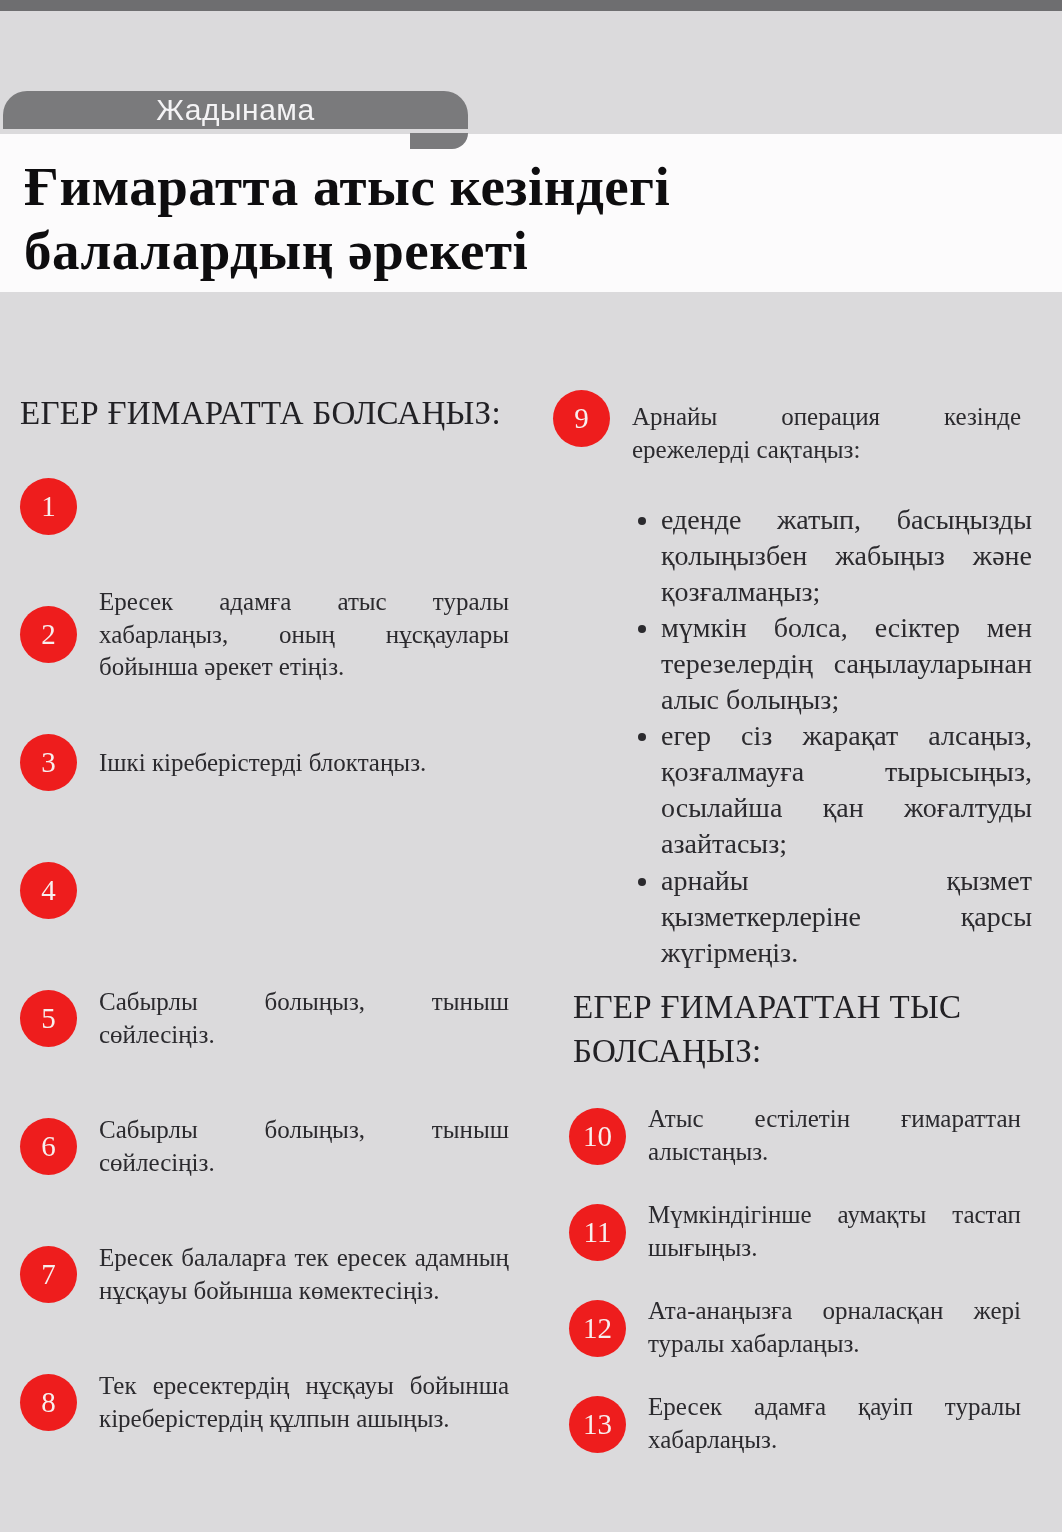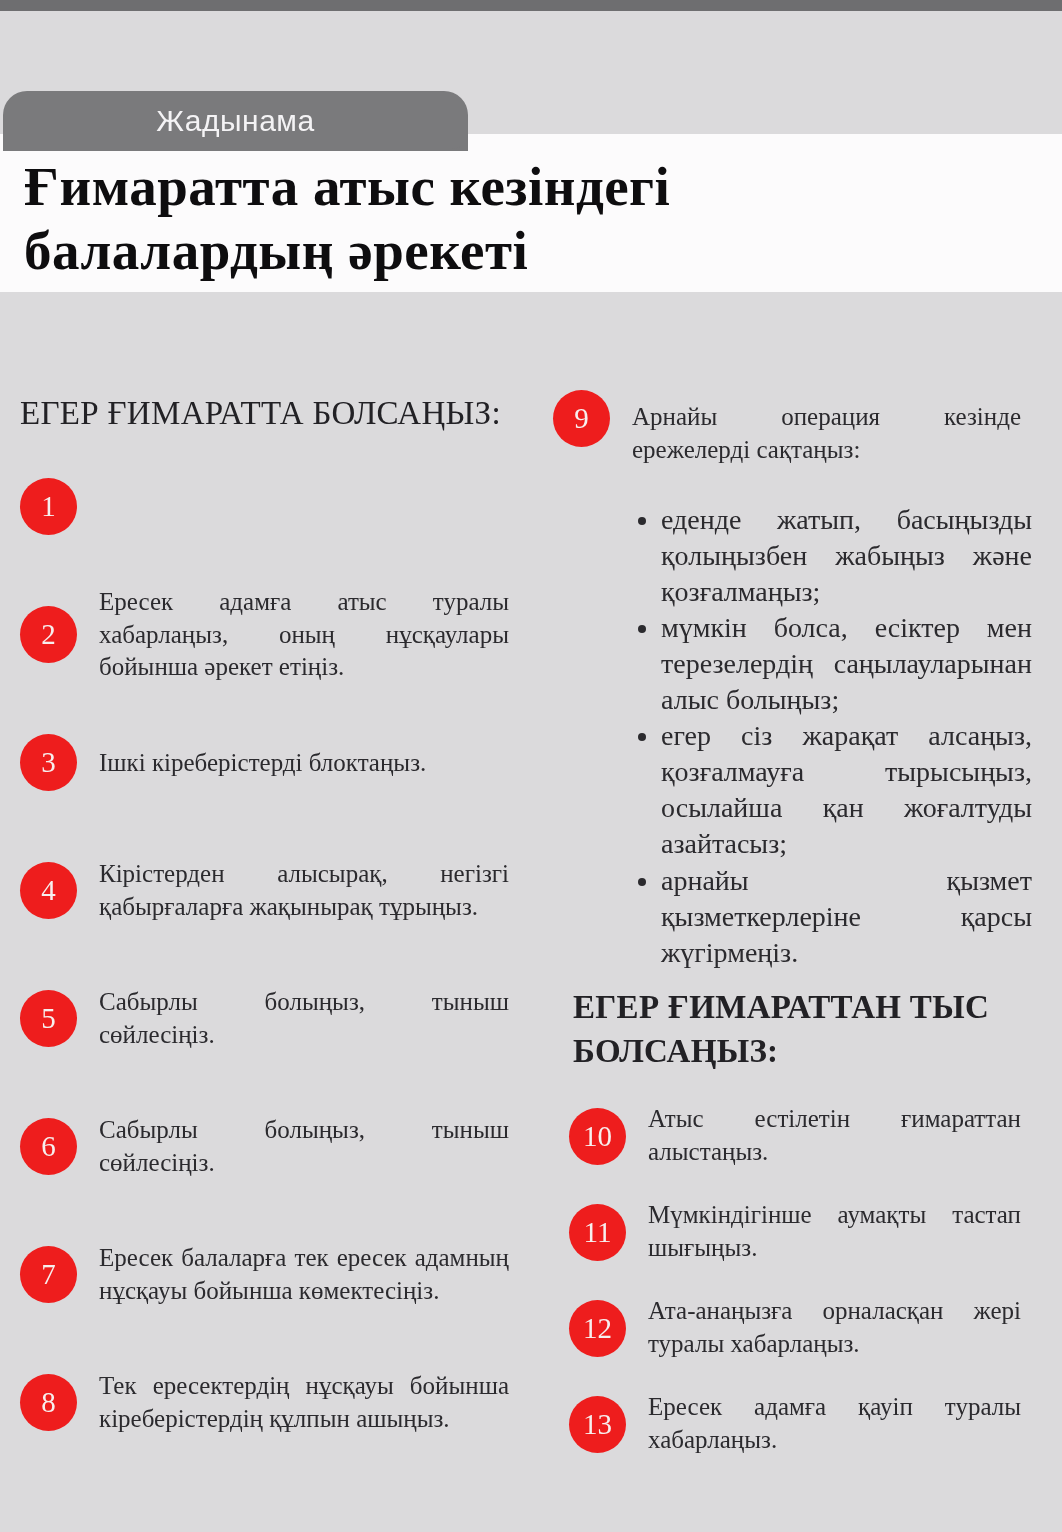--- a/index.html
+++ b/index.html
@@ -21,21 +21,21 @@
     position:relative;
     width:1062px;height:1532px;
     background:var(--page-bg,#dbdadc);
     overflow:hidden;
   }
   .top-bar{
     position:absolute;left:0;top:0;width:100%;height:11px;
     background:var(--top-bar-gray,#6e6e70);
   }
   .memo-tab{
-    position:absolute;left:3px;top:91px;width:465px;height:60px;
+    position:absolute;left:3px;top:91px;width:465px;height:38px;
     background:var(--tab-gray,#7a7a7c);
     border-radius:24px 24px 0 0;
     display:flex;align-items:center;justify-content:center;
     z-index:2;
   }
   .tab-corner-curve{
     position:absolute;right:0;top:42px;width:58px;height:16px;
     background:var(--tab-gray,#7a7a7c);
     border-radius:0 0 32px 0;
   }
@@ -92,21 +92,21 @@
   .bullet-list{
     margin:24px 0 0 0;
     padding:0 0 0 108px;
     list-style:disc outside;
   }
   .bullet-list li{
     font-size:28px;line-height:1.29;
     color:var(--text-color,#2b2a2e);
     text-align:justify;
   }
-  .subheader{margin:14px 0 4px 20px;line-height:1.35;font-weight:bold;}
+  .subheader{margin:14px 0 4px 20px;line-height:1.35;}
   .rows-outside{margin:14px 0 0 16px;}
   .rows-outside .item{height:96px;}
 </style>
 </head>
 <body>
 
 <div class="page">
 
   <div class="top-bar"></div>
 
@@ -132,21 +132,20 @@
         <p class="item-text">Ересек адамға атыс туралы хабарлаңыз, оның нұсқаулары бойынша әрекет етіңіз.</p>
       </div>
 
       <div class="item">
         <div class="num-badge">3</div>
         <p class="item-text">Ішкі кіреберістерді блоктаңыз.</p>
       </div>
 
       <div class="item">
         <div class="num-badge">4</div>
-        <p class="item-text">Кірістерден алысырақ, негізгі қабырғаларға жақынырақ тұрыңыз.</p>
       </div>
 
       <div class="item">
         <div class="num-badge">5</div>
         <p class="item-text">Сабырлы болыңыз, тыныш сөйлесіңіз.</p>
       </div>
 
       <div class="item">
         <div class="num-badge">6</div>
         <p class="item-text">Сабырлы болыңыз, тыныш сөйлесіңіз.</p>

